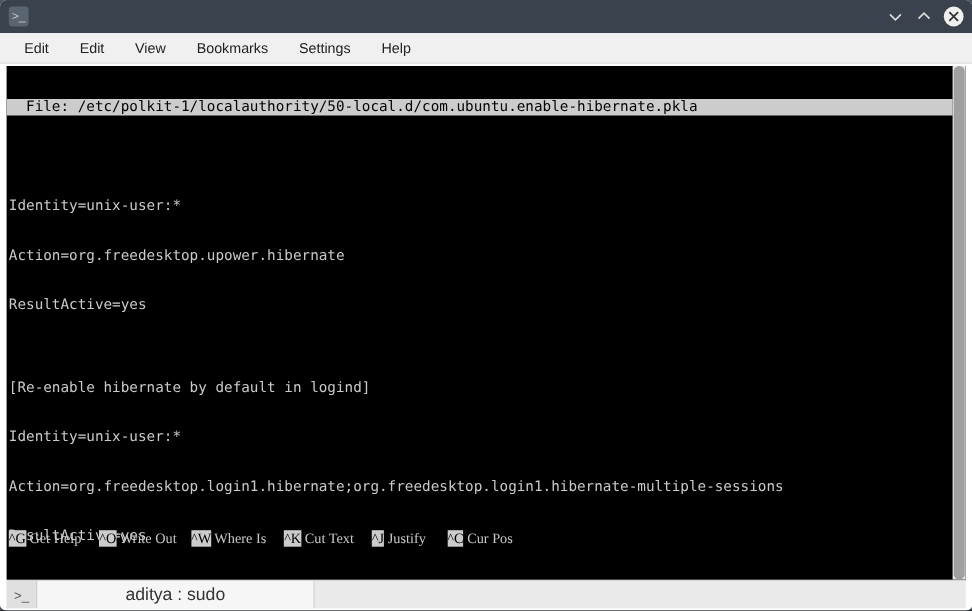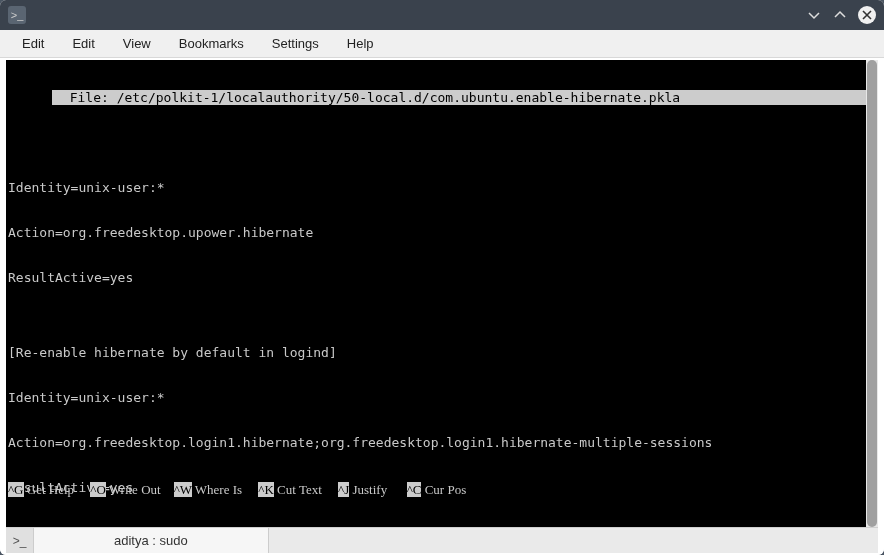--- a/index.html
+++ b/index.html
@@ -112,21 +112,20 @@
     }
     .term-content {
       position: absolute;
       left: 0; right: 12px; top: 0; bottom: 0;
       white-space: pre;
     }
     .header-line {
       background: #cccccc;
       color: #000000;
       padding: 0 2px;
-      margin-left: 46px;
     }
     .cursor {
       background: #c9c9c9;
       color: #000;
     }
     .bottom-shortcuts {
       position: absolute;
       bottom: 0;
       left: 2px;
       right: 12px;
@@ -155,21 +154,21 @@
       font-size: 12px;
       color: #555;
     }
     .tab {
       background: #f6f6f6;
       border-right: 1px solid #ccc;
       display: flex;
       align-items: center;
       justify-content: center;
       padding: 0 80px;
-      font-size: 13px;
+      font-size: 16px;
       color: #333;
     }
     .line { padding-left: 2px; }
   </style>
 </head>
 <body>
 
 <div class="window">
 
   <div class="titlebar">

